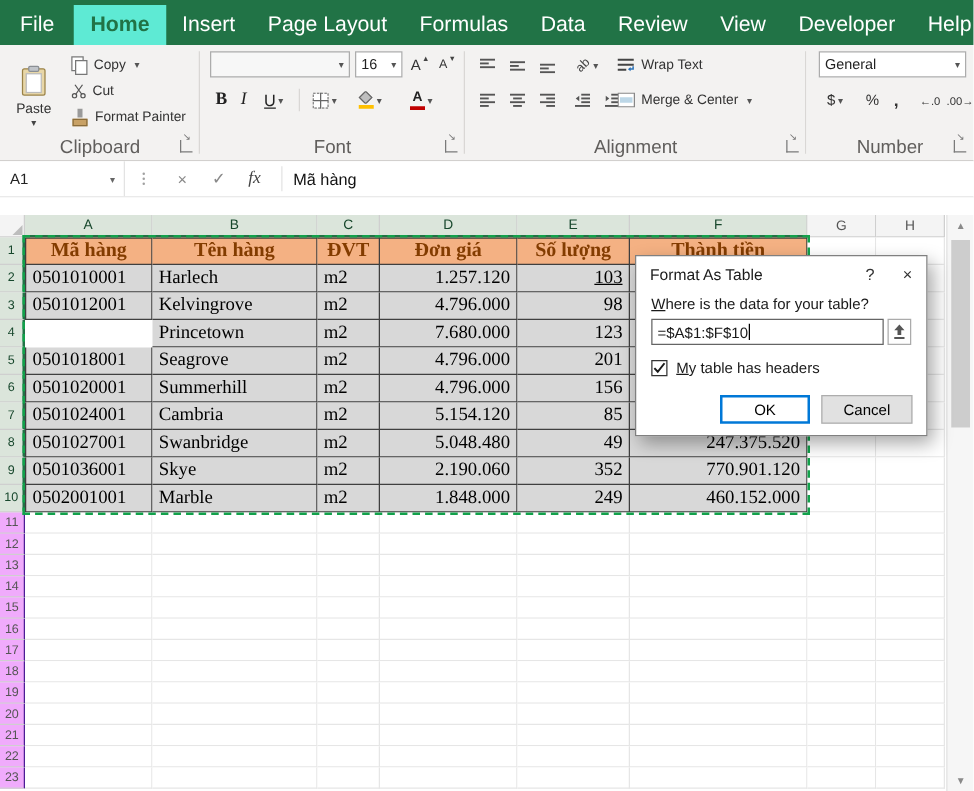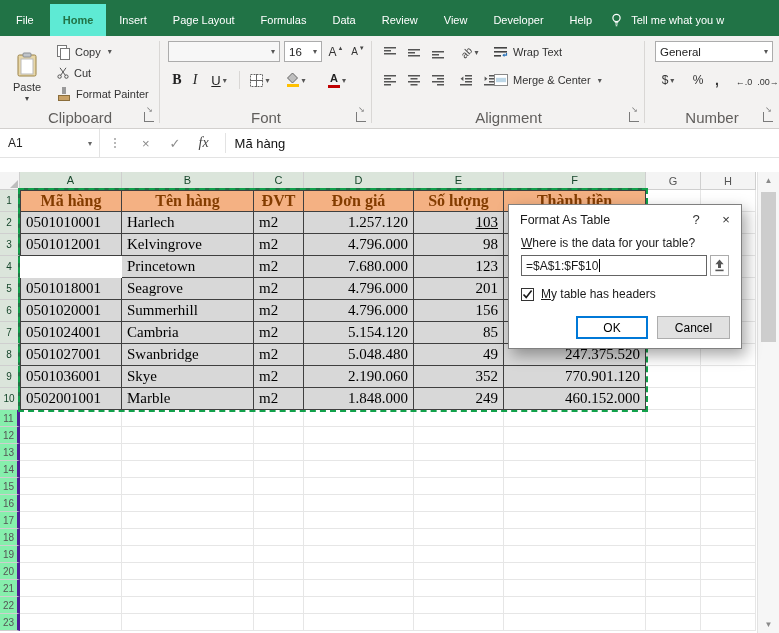--- a/index.html
+++ b/index.html
@@ -1,21 +1,21 @@
 <!DOCTYPE html>
 <html><head>
 <meta charset="utf-8">
 <style>
   html,body{margin:0;padding:0;width:779px;height:633px;overflow:hidden;}
   body{font-family:"Liberation Sans","DejaVu Sans",sans-serif;background:#fff;}
   .app{position:relative;width:779px;height:633px;overflow:hidden;background:#fff;}
 
   
   .tabbar{position:absolute;top:0;left:0;right:0;height:36px;background:#217346;display:flex;align-items:flex-end;}
-  .tab{height:32px;line-height:32px;padding:0 13px;font-size:11px;color:#fff;white-space:nowrap;cursor:default;}
+  .tab{height:32px;line-height:32px;padding:0 13px;font-size:17px;color:#fff;white-space:nowrap;cursor:default;}
   .tab.file-tab{padding:0 16px;}
   .tab.active{background:#5eead4;color:#217346;font-weight:700;}
   .tellme{margin-left:4px;display:flex;align-items:center;gap:7px;height:32px;color:#fff;font-size:11px;white-space:nowrap;overflow:hidden;flex:1;}
 
   
   .ribbon{position:absolute;top:36px;left:0;right:0;height:93px;background:#F3F2F1;border-bottom:1px solid #D2D0CE;box-sizing:border-box;}
   .group{position:absolute;top:0;bottom:0;overflow:hidden;}
   .group::after{content:"";position:absolute;right:0;top:5px;bottom:5px;width:1px;background:#D9D7D5;}
   #grp-clipboard{left:0;width:160px;}
   #grp-font{left:160px;width:212px;}
@@ -103,21 +103,21 @@
   .fb-check{margin-left:20px;color:#8a8a8a;font-size:13px;}
   .fb-fx{margin-left:18px;font-family:"Liberation Serif","DejaVu Serif",serif;font-style:italic;font-size:14px;color:#444;}
   .fb-div{width:1px;height:20px;background:#E3E3E3;margin-left:16px;}
   .formula-content{flex:1;padding-left:9px;font-size:13px;color:#111;}
 
   
   .grid{position:absolute;top:158px;left:0;right:0;bottom:0;background:#fff;overflow:hidden;}
   .grid > div{position:absolute;box-sizing:border-box;}
   .colhead{background:#F4F4F4;border-right:1px solid #CFCFCF;border-bottom:1px solid #CFCFCF;font-size:11px;color:#555;display:flex;align-items:center;justify-content:center;}
   .colhead.sel{background:#DBE5DB;border-bottom:2px solid #217346;color:#17472C;}
-  .rowhead{background:#86efac;border-right:3px solid #4c1d95;border-bottom:1px solid #CFCFCF;font-size:10px;color:#555;display:flex;align-items:center;justify-content:center;}
+  .rowhead{background:#f0abfc;border-right:1px solid #4c1d95;border-bottom:1px solid #CFCFCF;font-size:10px;color:#555;display:flex;align-items:center;justify-content:center;}
   .rowhead.sel{background:#DBE5DB;border-right:2px solid #217346;color:#17472C;}
   .corner{background:#F4F4F4;border-right:1px solid #CFCFCF;border-bottom:1px solid #CFCFCF;}
   .corner::after{content:"";position:absolute;right:1px;bottom:1px;border-left:8px solid transparent;border-bottom:8px solid #BDBDBD;}
   .cell{border-right:1px solid #E6E6E6;border-bottom:1px solid #E6E6E6;background:#fff;}
   .tcell{display:flex;align-items:center;font-family:"Liberation Serif","DejaVu Serif",serif;font-size:15px;color:#000;background:#D8D8D8;border-right:1px solid #3f3f3f;border-bottom:1px solid #3f3f3f;padding:0 5px;white-space:nowrap;overflow:hidden;}
   .tcell.firstcol{border-left:1px solid #3f3f3f;}
   .thead{background:#F4B183;color:#833C00;font-weight:bold;font-size:16px;justify-content:center;border-top:1px solid #3f3f3f;}
   .al-right{justify-content:flex-end;}
   .al-left{justify-content:flex-start;}
   .ants{border:2px dashed #12A14B;z-index:6;pointer-events:none;background:transparent;}

